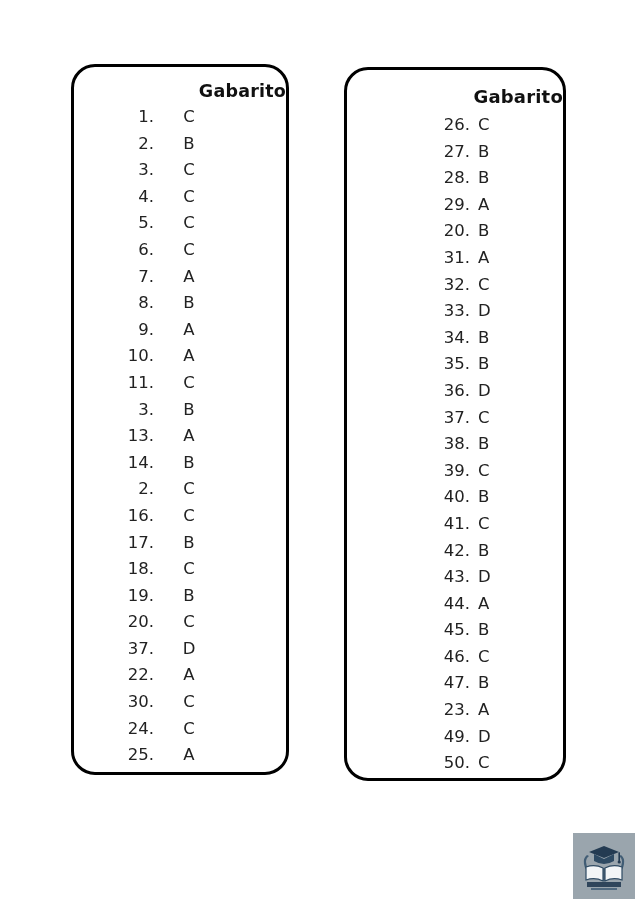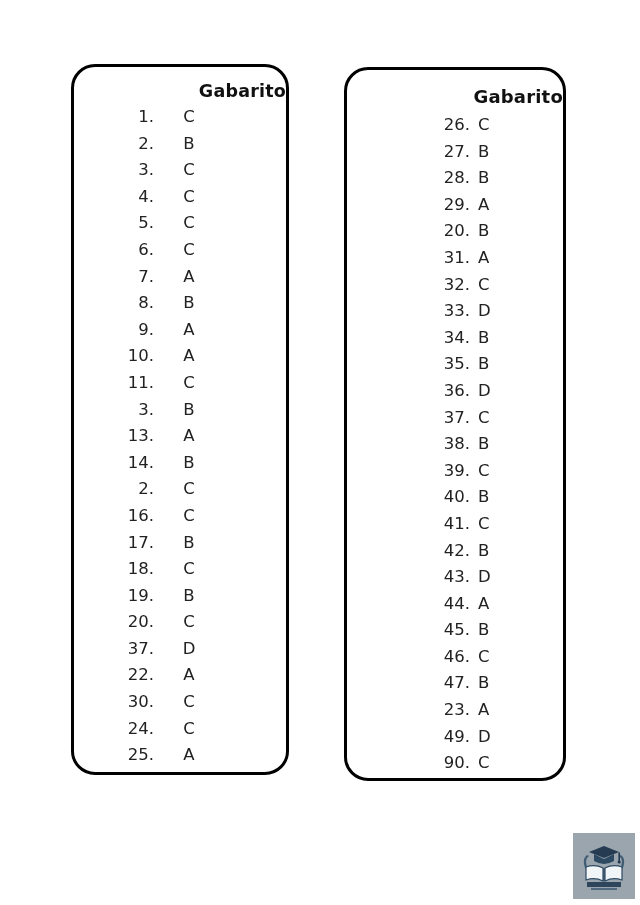--- a/index.html
+++ b/index.html
@@ -176,21 +176,21 @@
         <li class="answer-row"><span class="q-num">40.</span><span class="q-ans">B</span></li>
         <li class="answer-row"><span class="q-num">41.</span><span class="q-ans">C</span></li>
         <li class="answer-row"><span class="q-num">42.</span><span class="q-ans">B</span></li>
         <li class="answer-row"><span class="q-num">43.</span><span class="q-ans">D</span></li>
         <li class="answer-row"><span class="q-num">44.</span><span class="q-ans">A</span></li>
         <li class="answer-row"><span class="q-num">45.</span><span class="q-ans">B</span></li>
         <li class="answer-row"><span class="q-num">46.</span><span class="q-ans">C</span></li>
         <li class="answer-row"><span class="q-num">47.</span><span class="q-ans">B</span></li>
         <li class="answer-row"><span class="q-num">23.</span><span class="q-ans">A</span></li>
         <li class="answer-row"><span class="q-num">49.</span><span class="q-ans">D</span></li>
-        <li class="answer-row"><span class="q-num">90.</span><span class="q-ans">C</span></li>
+        <li class="answer-row"><span class="q-num">50.</span><span class="q-ans">C</span></li>
       </ul>
   </section>
 
   <div class="logo-badge">
     <svg class="logo-inner" viewBox="0 0 46 50">
 
       <path d="M6 14 q-4 3 -3 9 q1 6 5 9 l0 -4 q-3 -3 -3 -7 q0 -4 3 -6 z" fill="#31506b" opacity="0.85"></path>
       <path d="M40 14 q4 3 3 9 q-1 6 -5 9 l0 -4 q3 -3 3 -7 q0 -4 -3 -6 z" fill="#31506b" opacity="0.85"></path>
 
       <path d="M23 5 L38 11 L23 17 L8 11 Z" fill="#243b52"></path>

